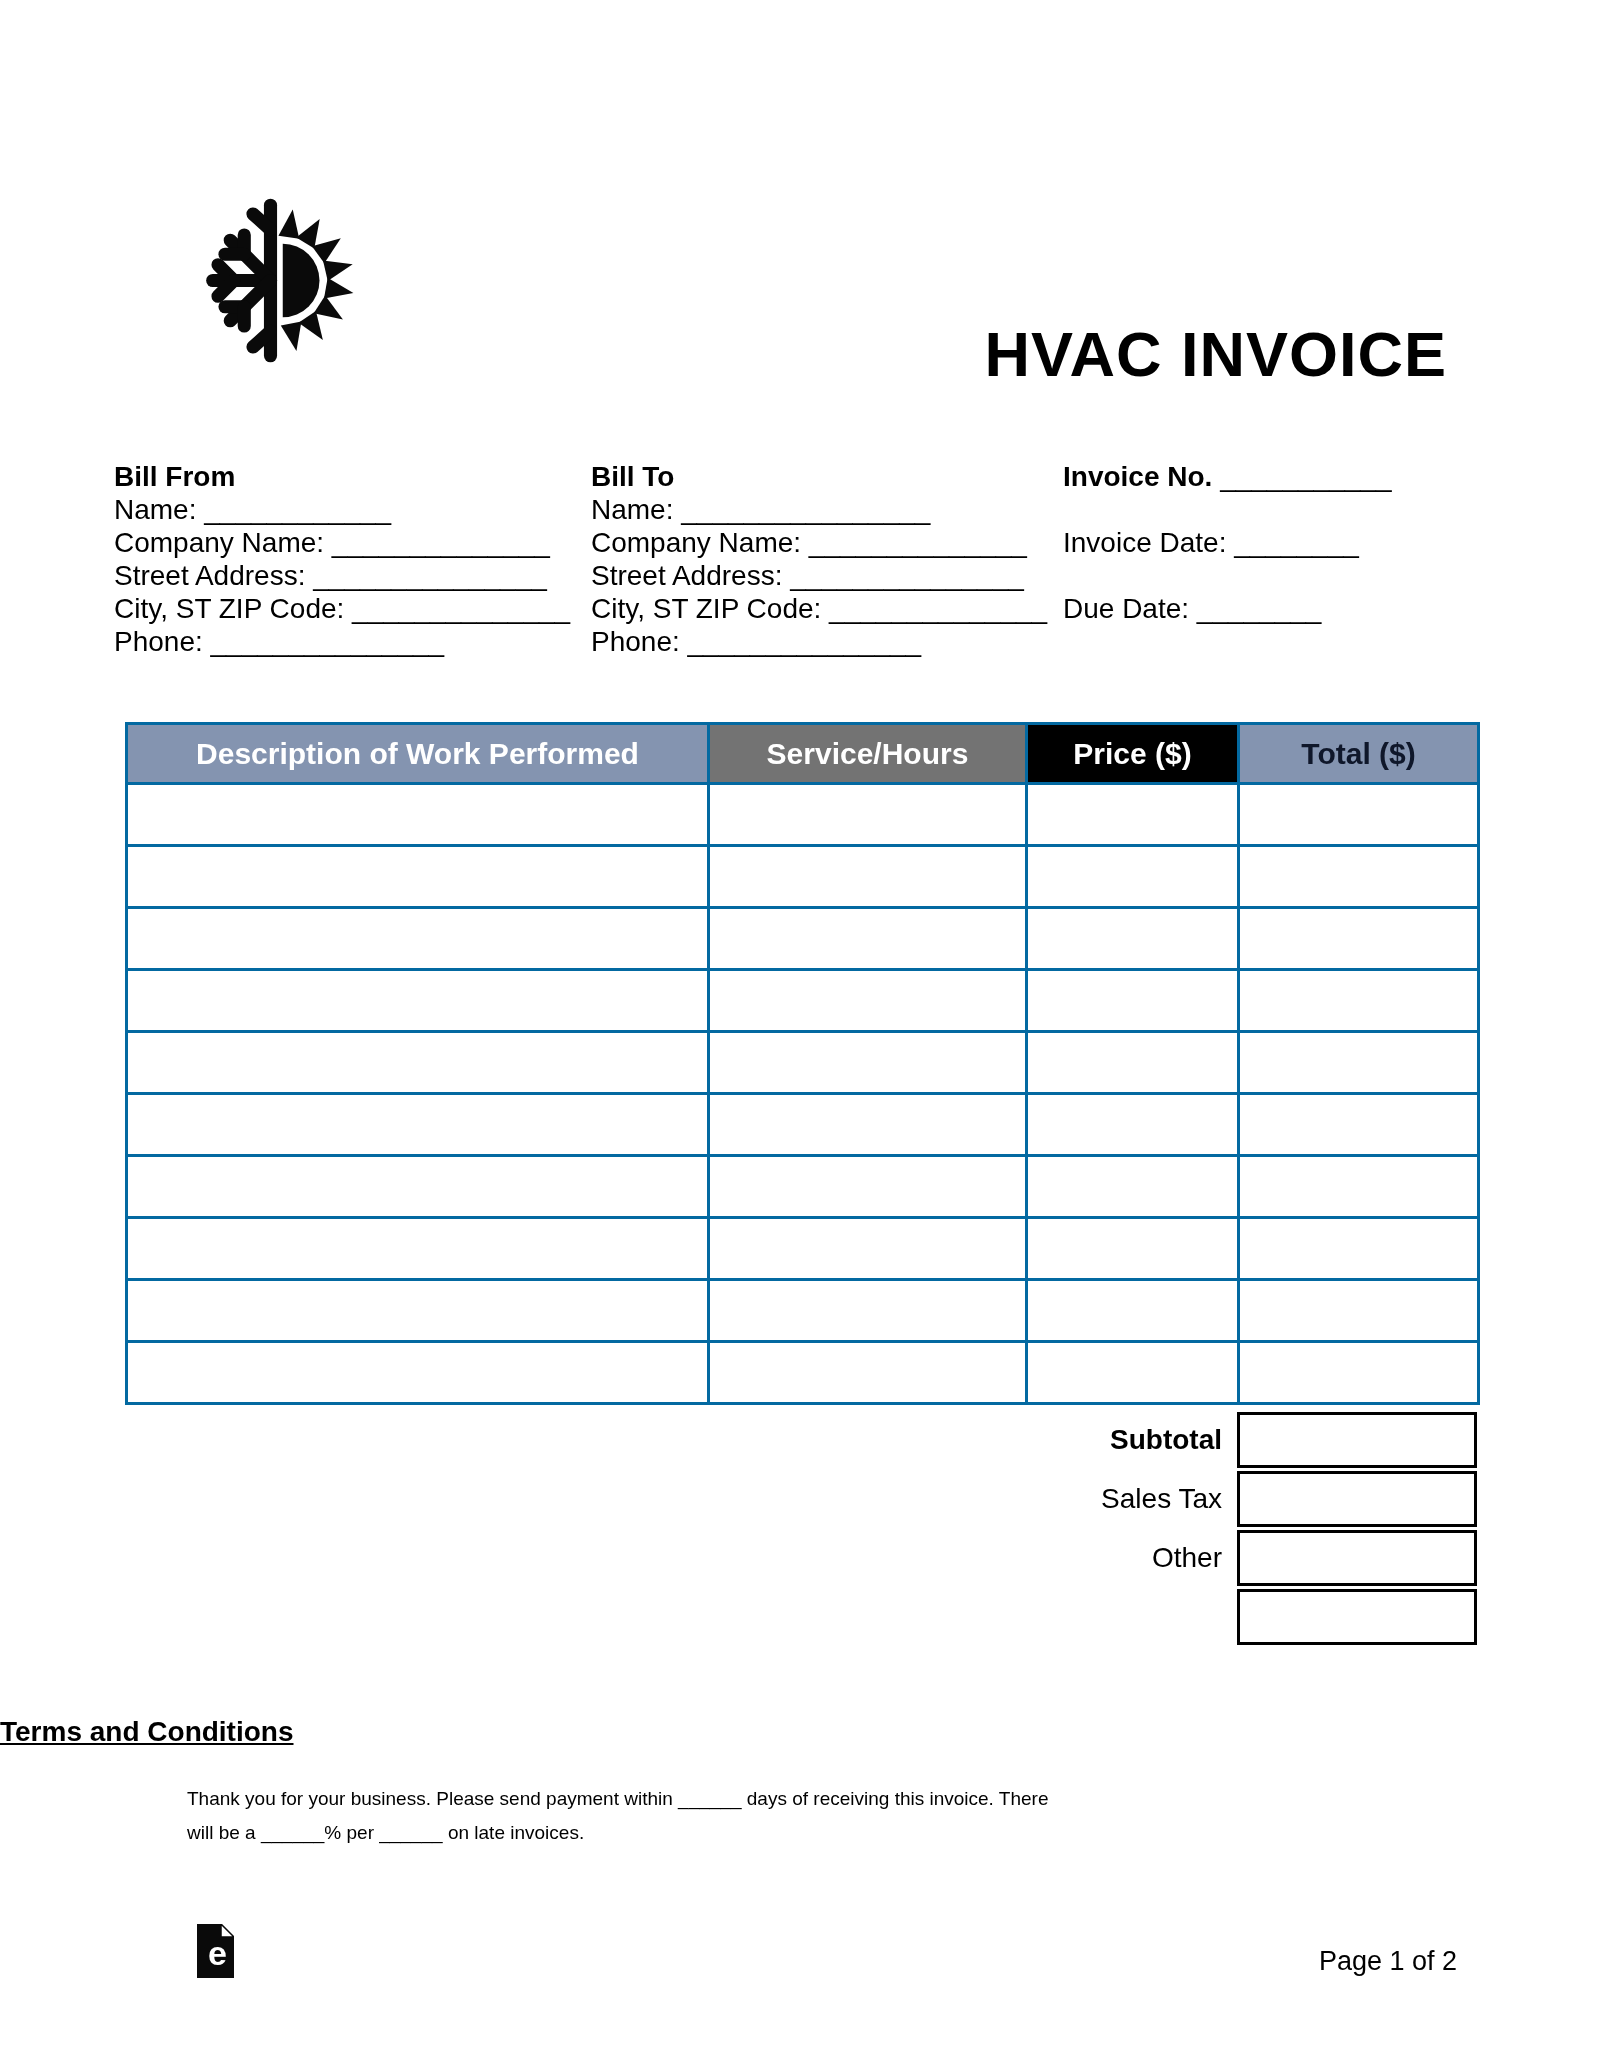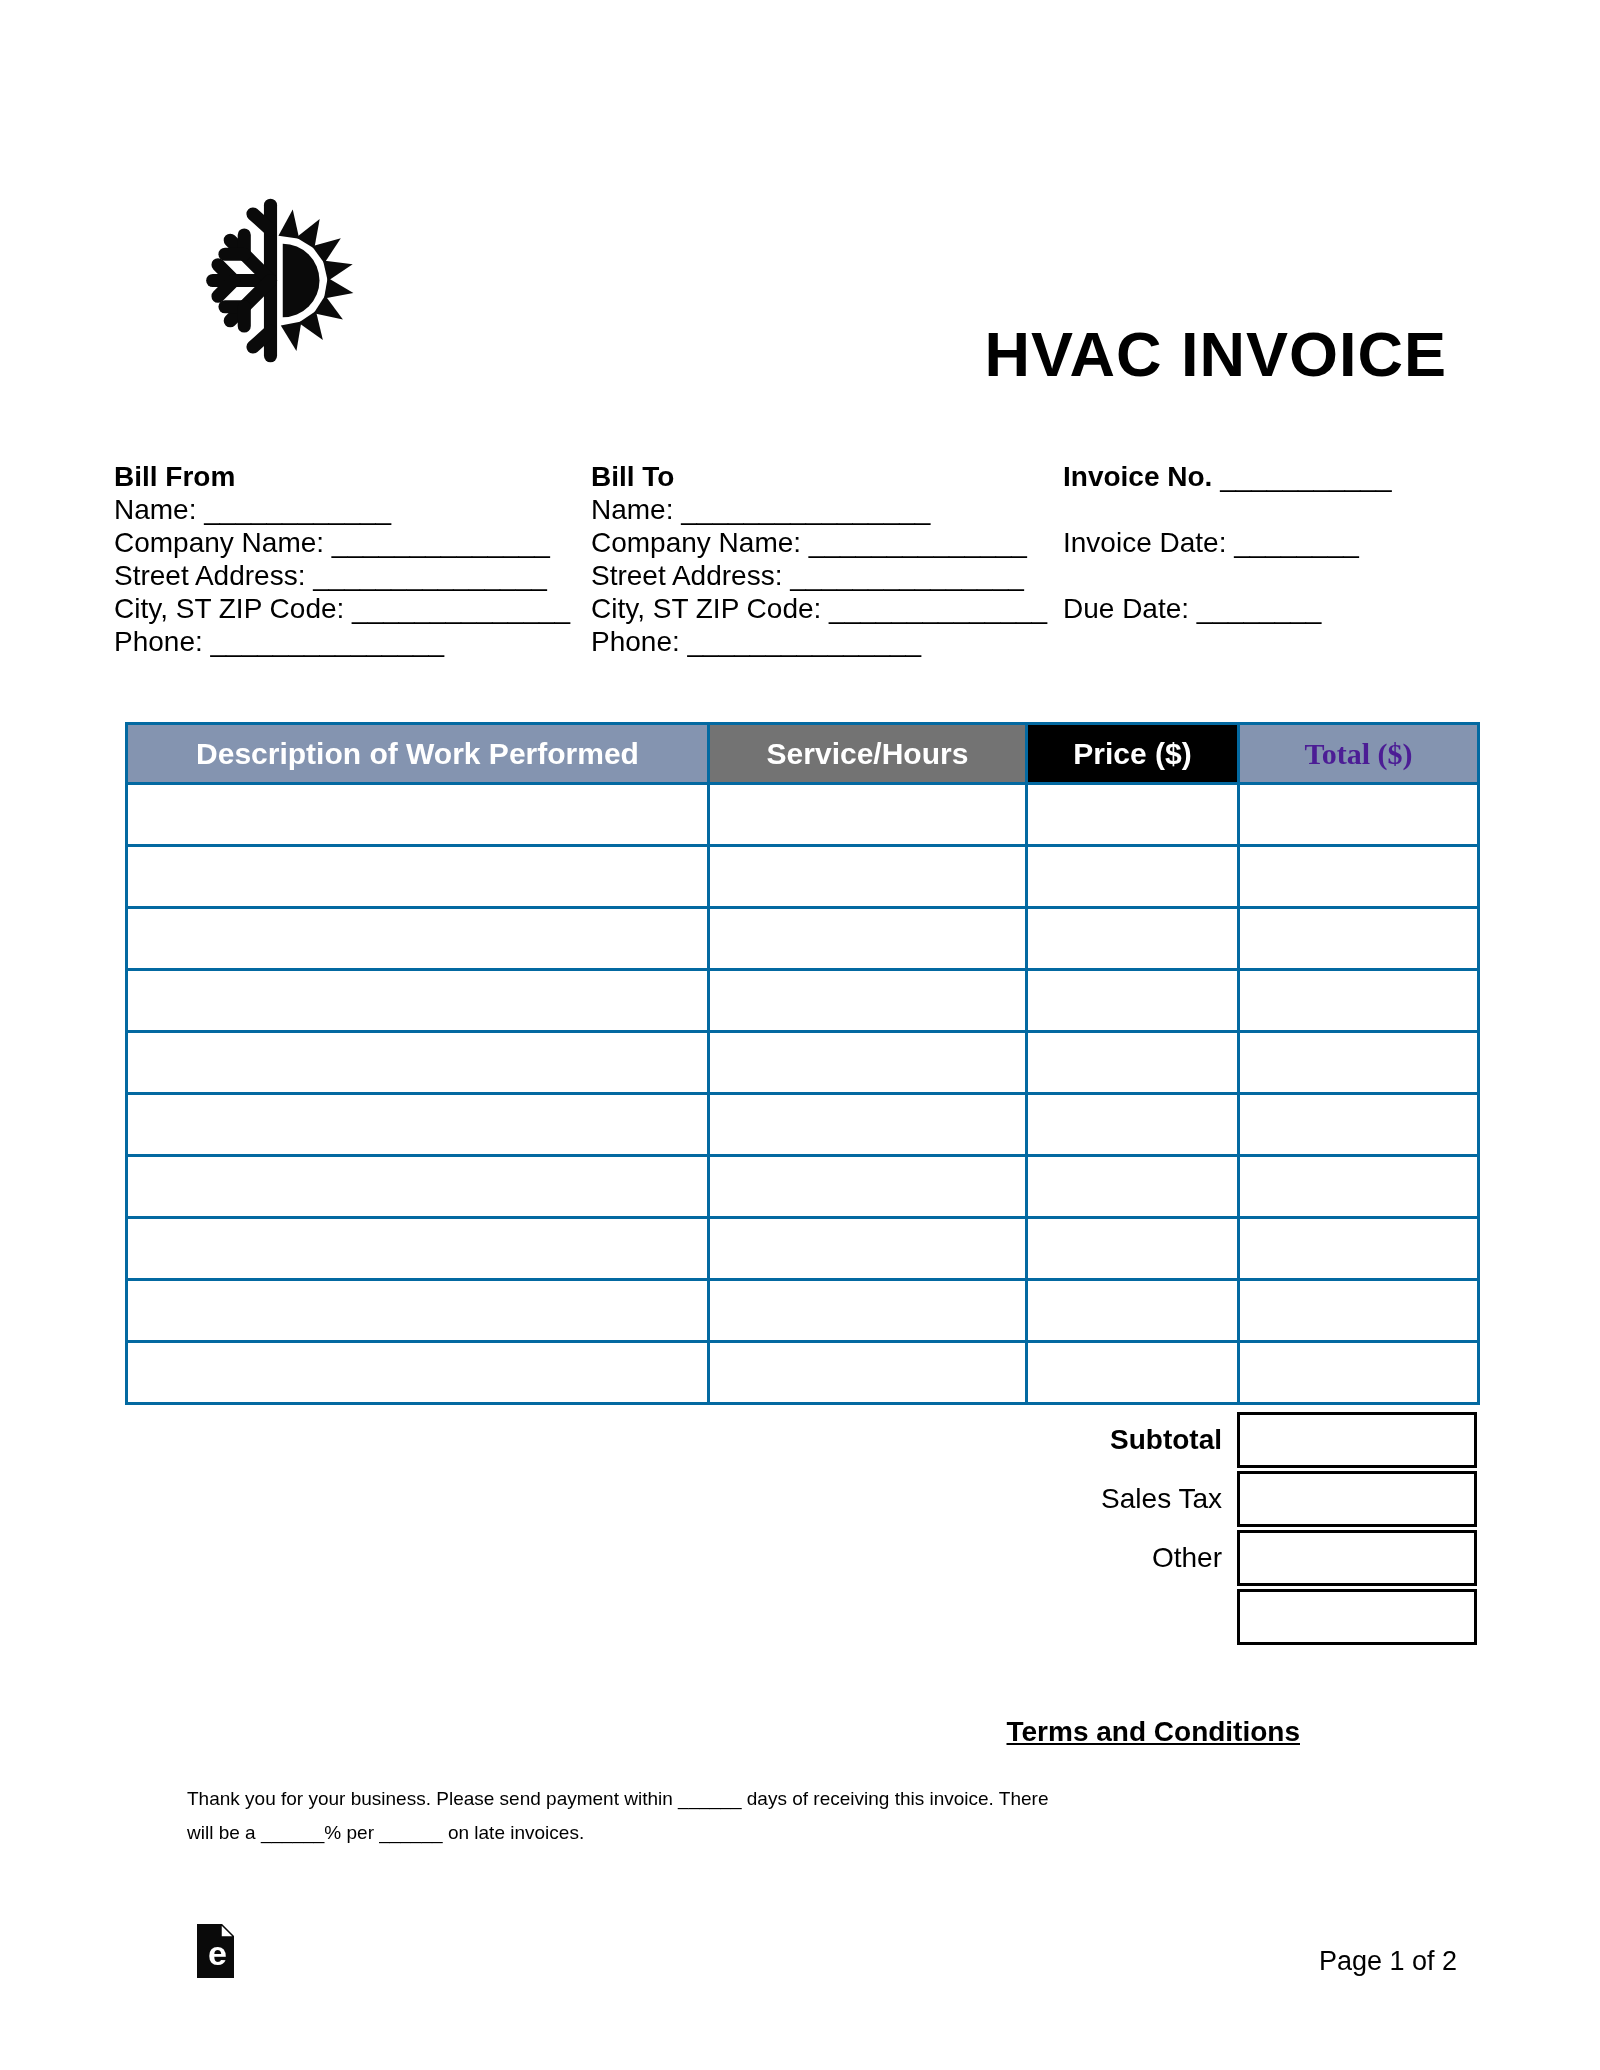--- a/index.html
+++ b/index.html
@@ -65,21 +65,21 @@
     line-height: 56px; text-align: right; font-size: 28px; white-space: nowrap;
   }
   .summary-box {
     position: absolute; left: 1112px; width: 240px; height: 56px;
     border: 3px solid #000000; box-sizing: border-box; background: #ffffff;
   }
 
   
   .terms-heading {
     position: absolute; left: 0; top: 1716px; width: 1300px;
-    text-align: right; font-size: 28px; font-weight: bold;
+    text-align: left; font-size: 28px; font-weight: bold;
     text-decoration: underline;
   }
   .terms-body {
     position: absolute; left: 187px; top: 1782px;
     font-size: 19px; line-height: 34px; white-space: nowrap;
   }
 
   
   .footer-logo { position: absolute; left: 197px; top: 1924px; width: 37px; height: 54px; }
   .page-number { position: absolute; top: 1946px; right: 143px; font-size: 27px; white-space: nowrap; }
@@ -149,21 +149,21 @@
           <col style="width: 582px;">
           <col style="width: 318px;">
           <col style="width: 212px;">
           <col style="width: 240px;">
         </colgroup>
       <thead>
         <tr>
             <th style="background: rgb(132, 148, 176); color: rgb(255, 255, 255);">Description of Work Performed</th>
             <th style="background: #737373; color: rgb(255, 255, 255);">Service/Hours</th>
             <th style="background: #000000; color: rgb(255, 255, 255);">Price ($)</th>
-            <th style="background: rgb(132, 148, 176); color: #4c1d95; font-family: Liberation Serif, serif;">Total ($)</th>
+            <th style="background: rgb(132, 148, 176); color: #0f172a;">Total ($)</th>
           </tr>
       </thead>
       <tbody>
           <tr>
             <td></td>
             <td></td>
             <td></td>
             <td></td>
           </tr>
           <tr>

